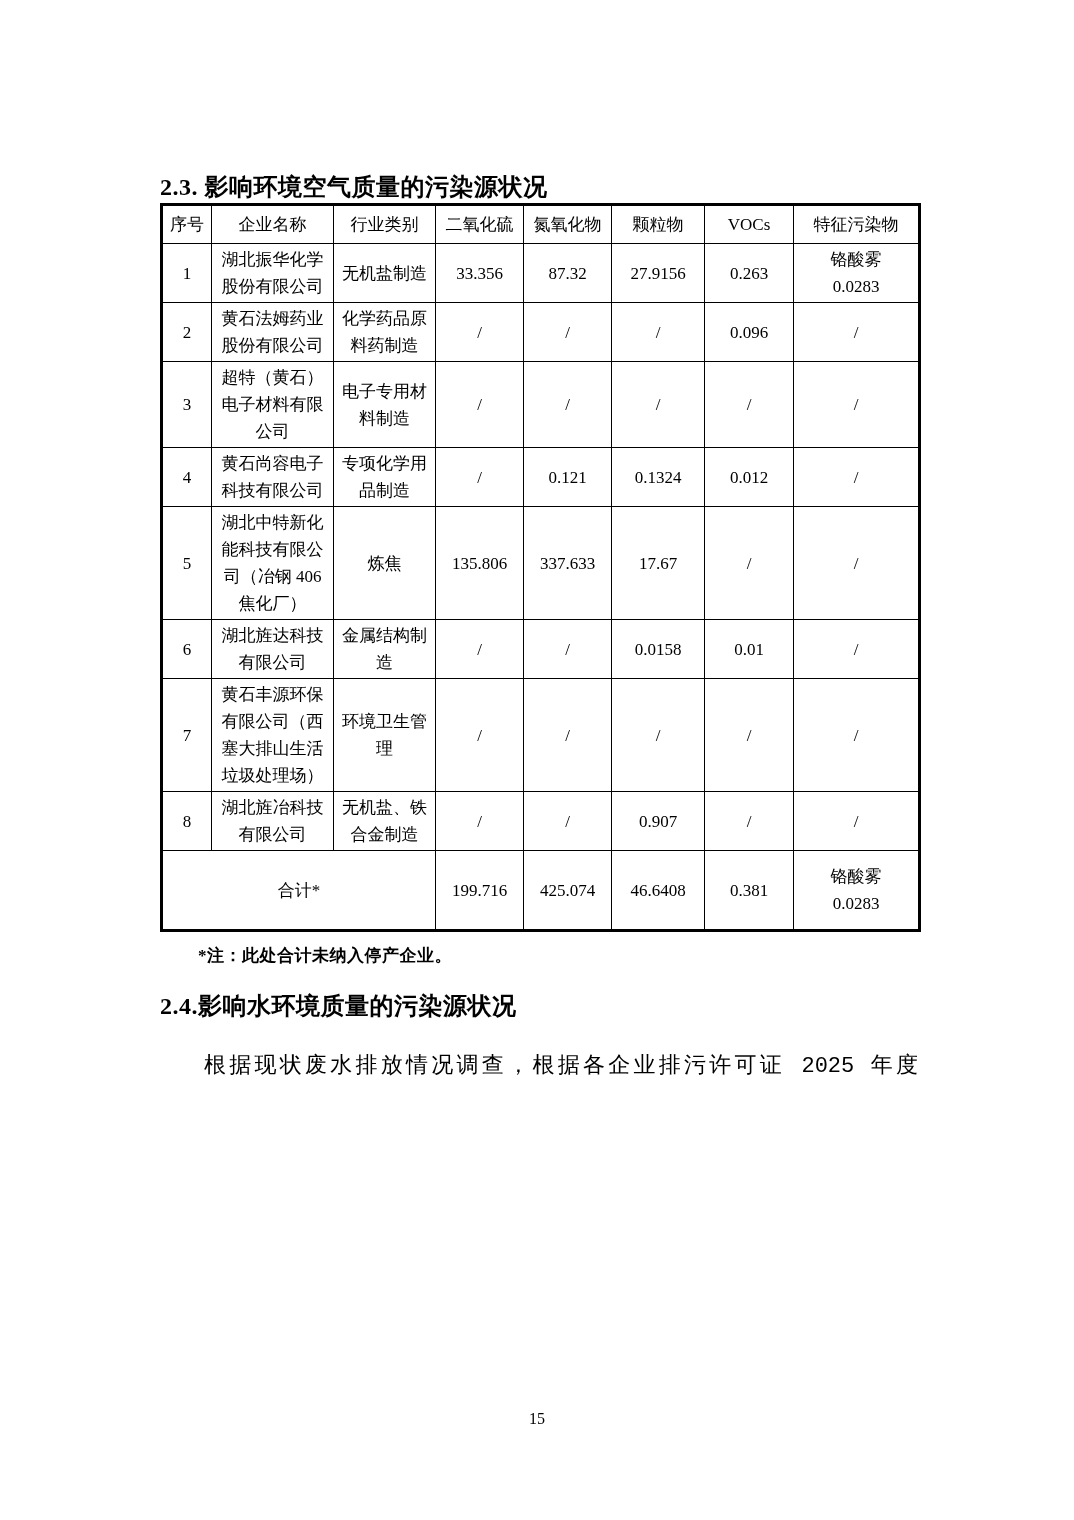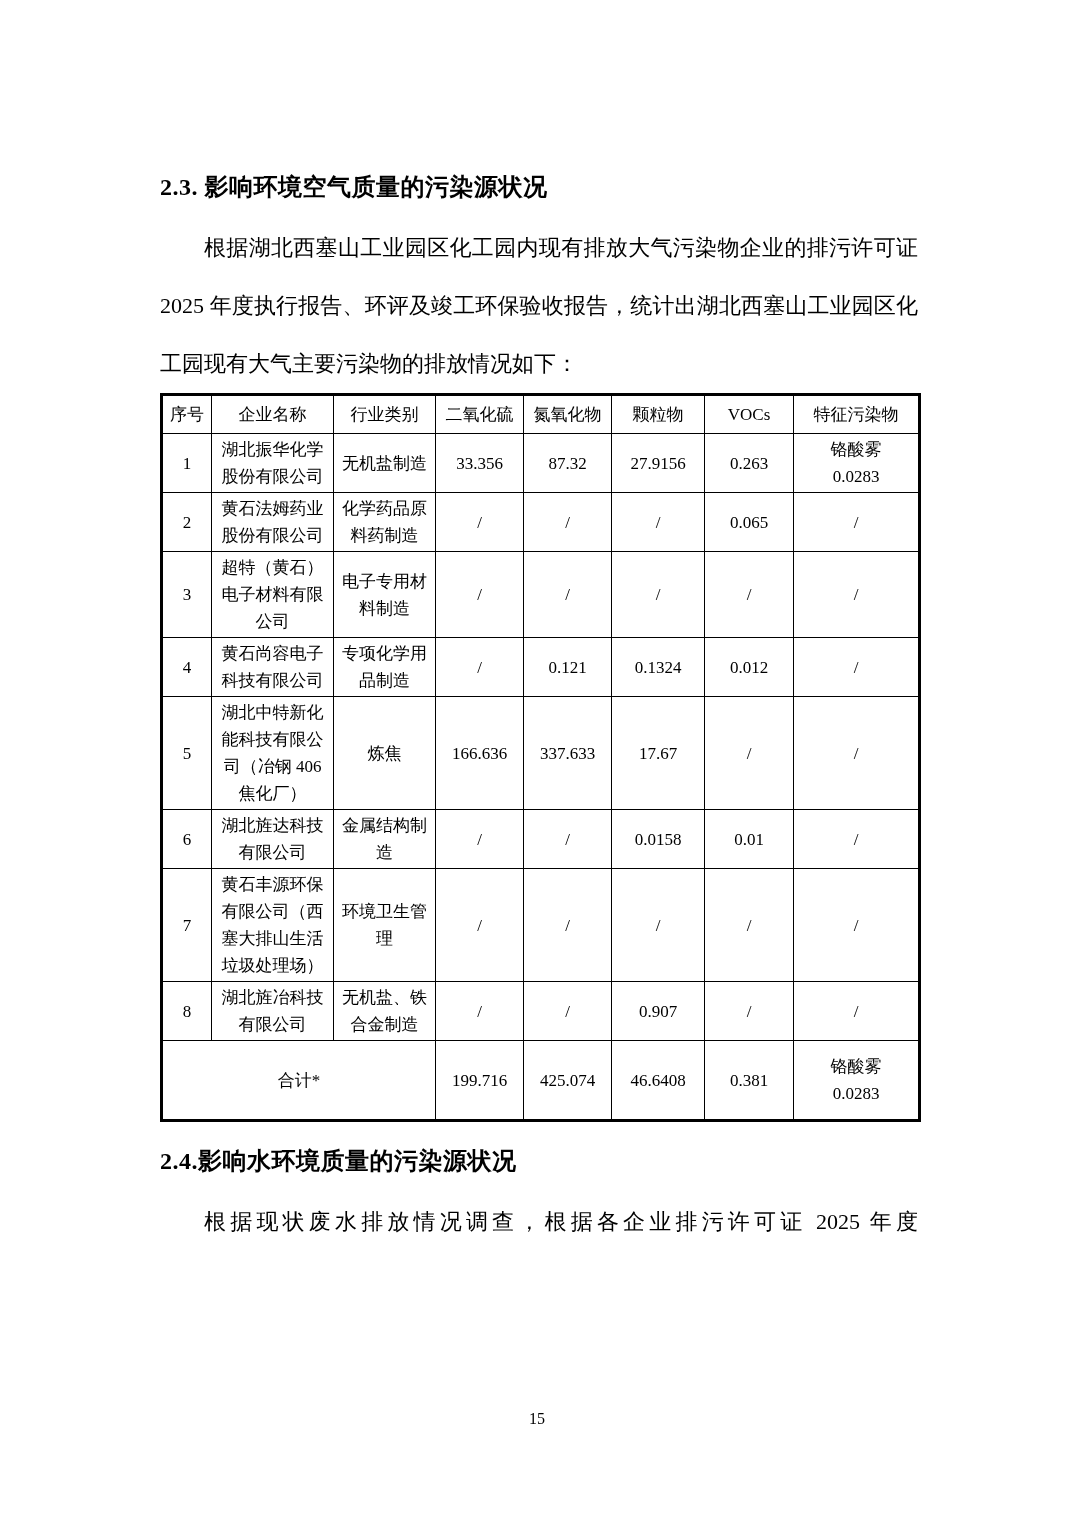--- a/index.html
+++ b/index.html
@@ -28,20 +28,21 @@
   .body-par {
     font-size: 22px;
     line-height: 58px;
     text-align: justify;
     text-justify: inter-ideograph;
     text-indent: 2em;
     margin: 16px 0 0 0;
   }
   .body-par.stretch-last {
     text-align-last: justify;
+    font-family: Liberation Mono, monospace;
   }
   .table-title {
     font-size: 18px;
     font-weight: bold;
     text-align: center;
     margin: 14px 0 8px 0;
     letter-spacing: 0.5px;
   }
   table.emissions {
     width: 758px;
@@ -87,21 +88,20 @@
   }
 </style>
 </head>
 <body>
 
 <div class="page">
   <div class="content">
 
     <h2 class="section-heading">2.3. 影响环境空气质量的污染源状况</h2>
 
-    <p class="body-par">根据湖北西塞山工业园区化工园内现有排放大气污染物企业的排污许可证 2025 年度执行报告、环评及竣工环保验收报告，统计出湖北西塞山工业园区化工园现有大气主要污染物的排放情况如下：</p>
 
 
     <table class="emissions">
       <colgroup>
         <col style="width:50px">
         <col style="width:122px">
         <col style="width:102px">
         <col style="width:88px">
         <col style="width:88px">
         <col style="width:93px">
@@ -132,21 +132,21 @@
         <td class="pre-line">铬酸雾
 0.0283</td>
       </tr>
           <tr>
         <td>2</td>
         <td>黄石法姆药业股份有限公司</td>
         <td>化学药品原料药制造</td>
         <td>/</td>
         <td>/</td>
         <td>/</td>
-        <td>0.065</td>
+        <td>0.096</td>
         <td class="pre-line">/</td>
       </tr>
           <tr>
         <td>3</td>
         <td>超特（黄石）电子材料有限公司</td>
         <td>电子专用材料制造</td>
         <td>/</td>
         <td>/</td>
         <td>/</td>
         <td>/</td>
@@ -159,21 +159,21 @@
         <td>/</td>
         <td>0.121</td>
         <td>0.1324</td>
         <td>0.012</td>
         <td class="pre-line">/</td>
       </tr>
           <tr>
         <td>5</td>
         <td>湖北中特新化能科技有限公司（冶钢 406 焦化厂）</td>
         <td>炼焦</td>
-        <td>166.636</td>
+        <td>135.806</td>
         <td>337.633</td>
         <td>17.67</td>
         <td>/</td>
         <td class="pre-line">/</td>
       </tr>
           <tr>
         <td>6</td>
         <td>湖北旌达科技有限公司</td>
         <td>金属结构制造</td>
         <td>/</td>
@@ -209,20 +209,21 @@
           <td>199.716</td>
           <td>425.074</td>
           <td>46.6408</td>
           <td>0.381</td>
           <td class="pre-line">铬酸雾
 0.0283</td>
         </tr>
       </tfoot>
     </table>
 
+    <div class="footnote">*注：此处合计未纳入停产企业。</div>
 
     <h2 class="section-heading second">2.4.影响水环境质量的污染源状况</h2>
 
     <p class="body-par stretch-last">根据现状废水排放情况调查，根据各企业排污许可证 2025 年度</p>
 
   </div>
 
   <div class="page-number">15</div>
 </div>
 

